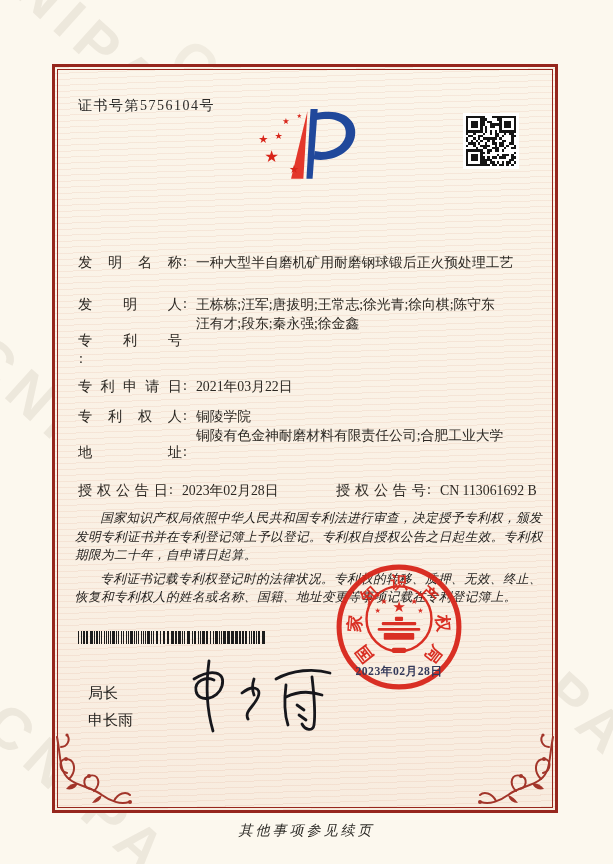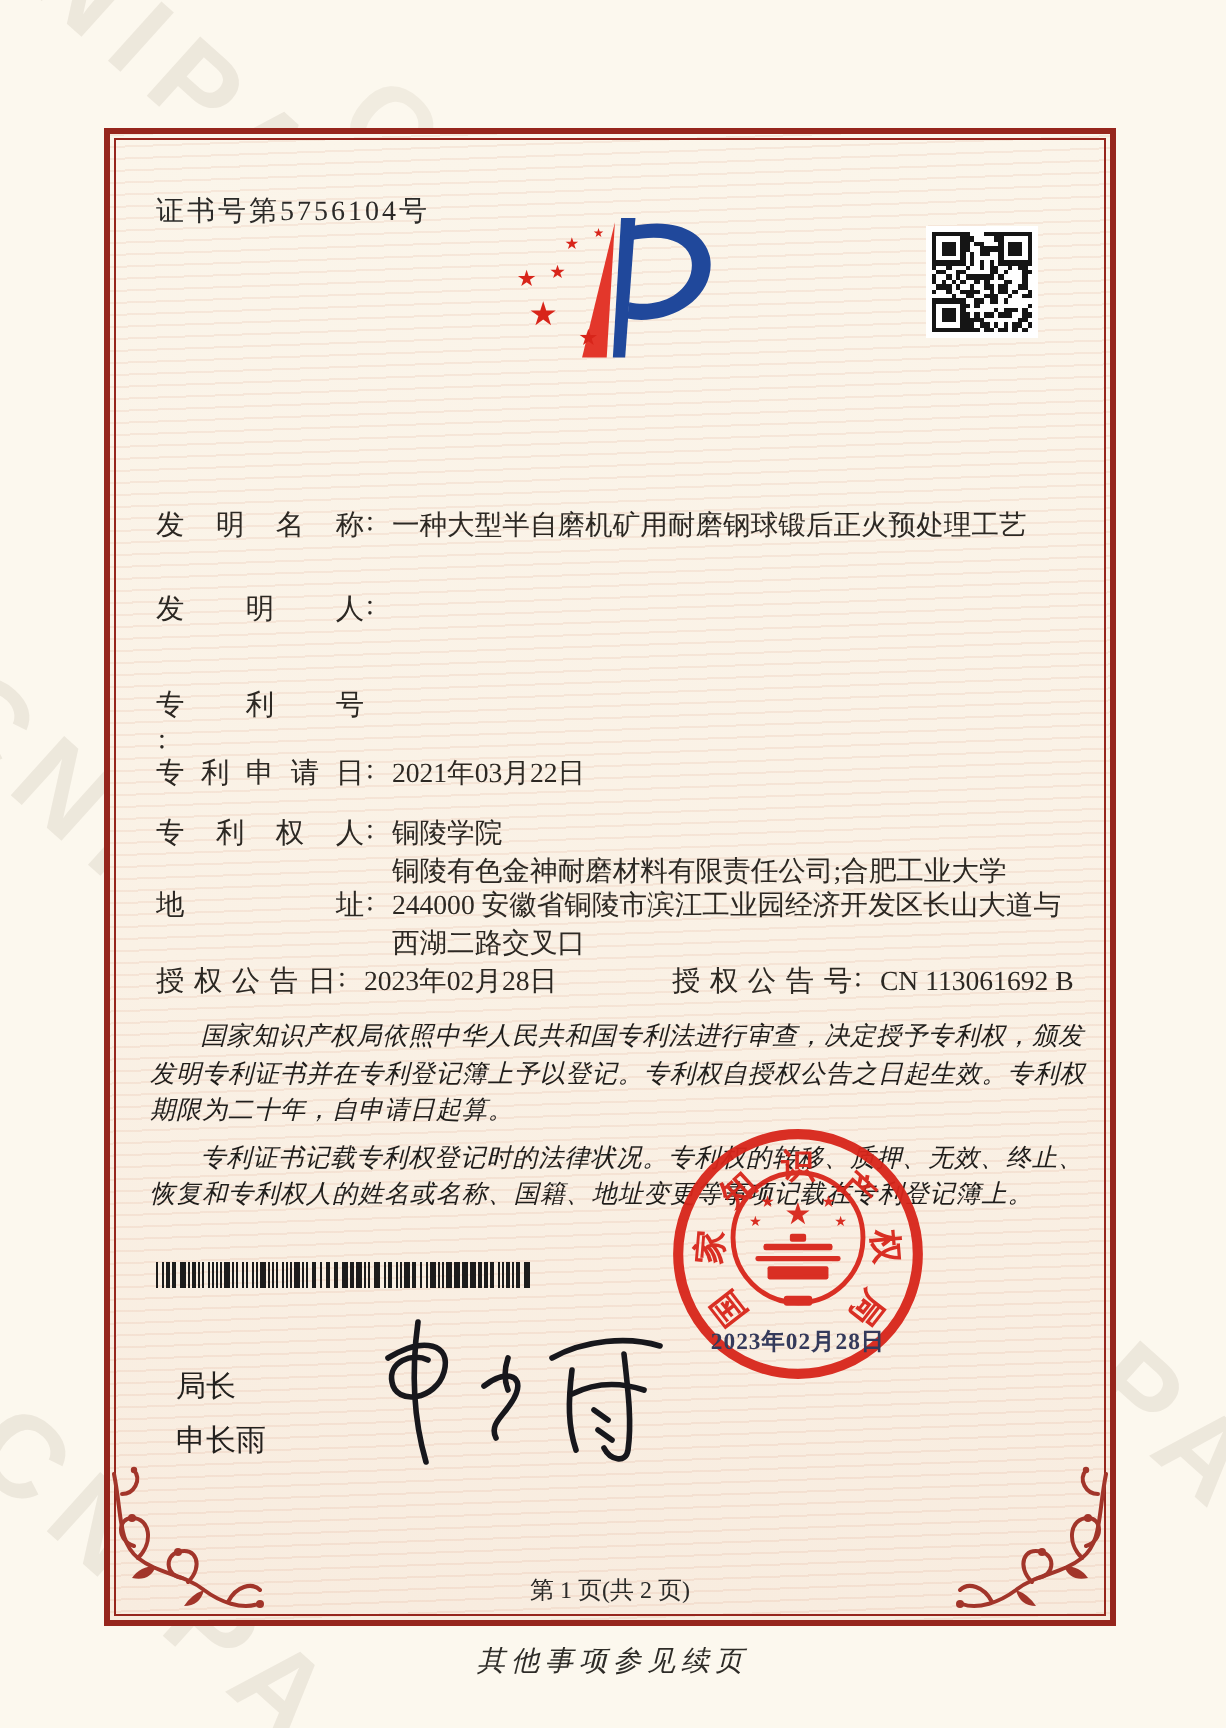--- a/index.html
+++ b/index.html
@@ -41,21 +41,21 @@
   .qm{background:#151515;}
 
   .title{position:absolute;left:0;right:0;top:112px;text-align:center;font-size:30px;font-weight:700;
          color:#141414;letter-spacing:11px;text-indent:11px;}
 
   .row{position:absolute;left:23px;display:flex;font-size:14.2px;color:#2c2823;align-items:flex-start;}
   .lbl{display:inline-block;width:104px;text-align:justify;text-align-last:justify;flex:none;}
   .lbl-sm{width:90px;}
   .colon{flex:none;margin-left:1px;}
   .val{margin-left:9px;line-height:19px;max-width:352px;font-size:13.8px;}
-  .r-name{top:186px;} .r-inv{top:228px;} .r-pno{top:276px;flex-direction:column;} .r-fdate{top:310px;}
+  .r-name{top:186px;} .r-inv{top:228px;} .r-pno{top:264px;flex-direction:column;} .r-fdate{top:310px;}
   .r-ptee{top:340px;} .r-addr{top:376px;} .r-grant{top:414px;}
   .grant2{position:absolute;left:258px;top:0;display:flex;}
 
   .body-text{position:absolute;left:20px;top:442px;width:468px;font-size:12.6px;line-height:18.5px;
              color:#1f1d1b;font-style:italic;letter-spacing:0.4px;}
   .body-text p{margin:0 0 5px 0;text-indent:2em;}
 
   .barcode{position:absolute;left:23px;top:564px;width:188px;height:13px;display:flex;align-items:stretch;}
   .barcode div{background:#1c1c1c;flex:none;}
 
@@ -591,20 +591,24 @@
 
     <div class="row r-name">
       <span class="lbl">发明名称</span>
         <span class="colon">:</span>
       <span class="val">一种大型半自磨机矿用耐磨钢球锻后正火预处理工艺</span>
     </div>
 
     <div class="row r-inv">
       <span class="lbl">发明人</span>
         <span class="colon">:</span>
+      <span class="val">
+        <div>王栋栋;汪军;唐拔明;王常志;徐光青;徐向棋;陈守东</div>
+        <div>汪有才;段东;秦永强;徐金鑫</div>
+      </span>
     </div>
 
     <div class="row r-pno">
       <span class="lbl">专利号</span>
         <span class="colon">:</span>
     </div>
 
     <div class="row r-fdate">
       <span class="lbl">专利申请日</span>
         <span class="colon">:</span>
@@ -616,24 +620,20 @@
         <span class="colon">:</span>
       <span class="val">
         <div>铜陵学院</div>
         <div>铜陵有色金神耐磨材料有限责任公司;合肥工业大学</div>
       </span>
     </div>
 
     <div class="row r-addr">
       <span class="lbl">地址</span>
         <span class="colon">:</span>
-      <span class="val">
-        <div>244000 安徽省铜陵市滨江工业园经济开发区长山大道与</div>
-        <div>西湖二路交叉口</div>
-      </span>
     </div>
 
     <div class="row r-grant" style="right:16px;">
       <span class="lbl lbl-sm">授权公告日</span>
         <span class="colon">:</span>
       <span class="val">2023年02月28日</span>
       <span class="grant2">
         <span class="lbl lbl-sm">授权公告号</span>
           <span class="colon">:</span>
         <span class="val">CN 113061692 B</span>
@@ -723,21 +723,20 @@
         <path d="M74,24 C72,30 72,35 74,40"></path>
         <path d="M96,24 C112,15 134,13 150,18"></path>
         <path d="M106,30 C104,46 104,58 108,70"></path>
         <path d="M132,22 C134,40 136,56 134,70 C133,77 125,75 122,69"></path>
         <path d="M106,42 C118,36 130,36 142,40"></path>
         <path d="M117,50 l7,5"></path>
         <path d="M119,60 l7,5"></path>
       </g>
     </svg>
 
-    <div class="page-ind">第 1 页(共 2 页)</div>
   </div>
 
   <svg class="seal" viewBox="0 0 130 130">
     <circle cx="65" cy="65" r="59" fill="none" stroke="#d8251a" stroke-width="5"></circle>
     <g class="ring-text">
         <text x="65" y="27" text-anchor="middle" transform="rotate(-128 65 65)">国</text>
         <text x="65" y="27" text-anchor="middle" transform="rotate(-85.33333333333334 65 65)">家</text>
         <text x="65" y="27" text-anchor="middle" transform="rotate(-42.66666666666667 65 65)">知</text>
         <text x="65" y="27" text-anchor="middle" transform="rotate(0 65 65)">识</text>
         <text x="65" y="27" text-anchor="middle" transform="rotate(42.66666666666666 65 65)">产</text>

